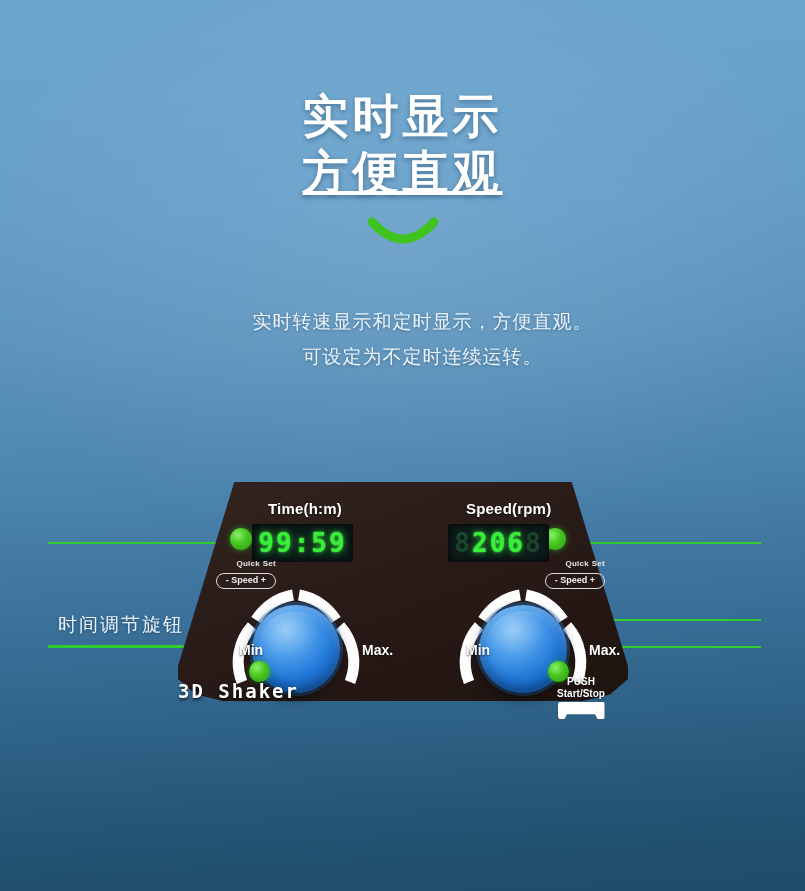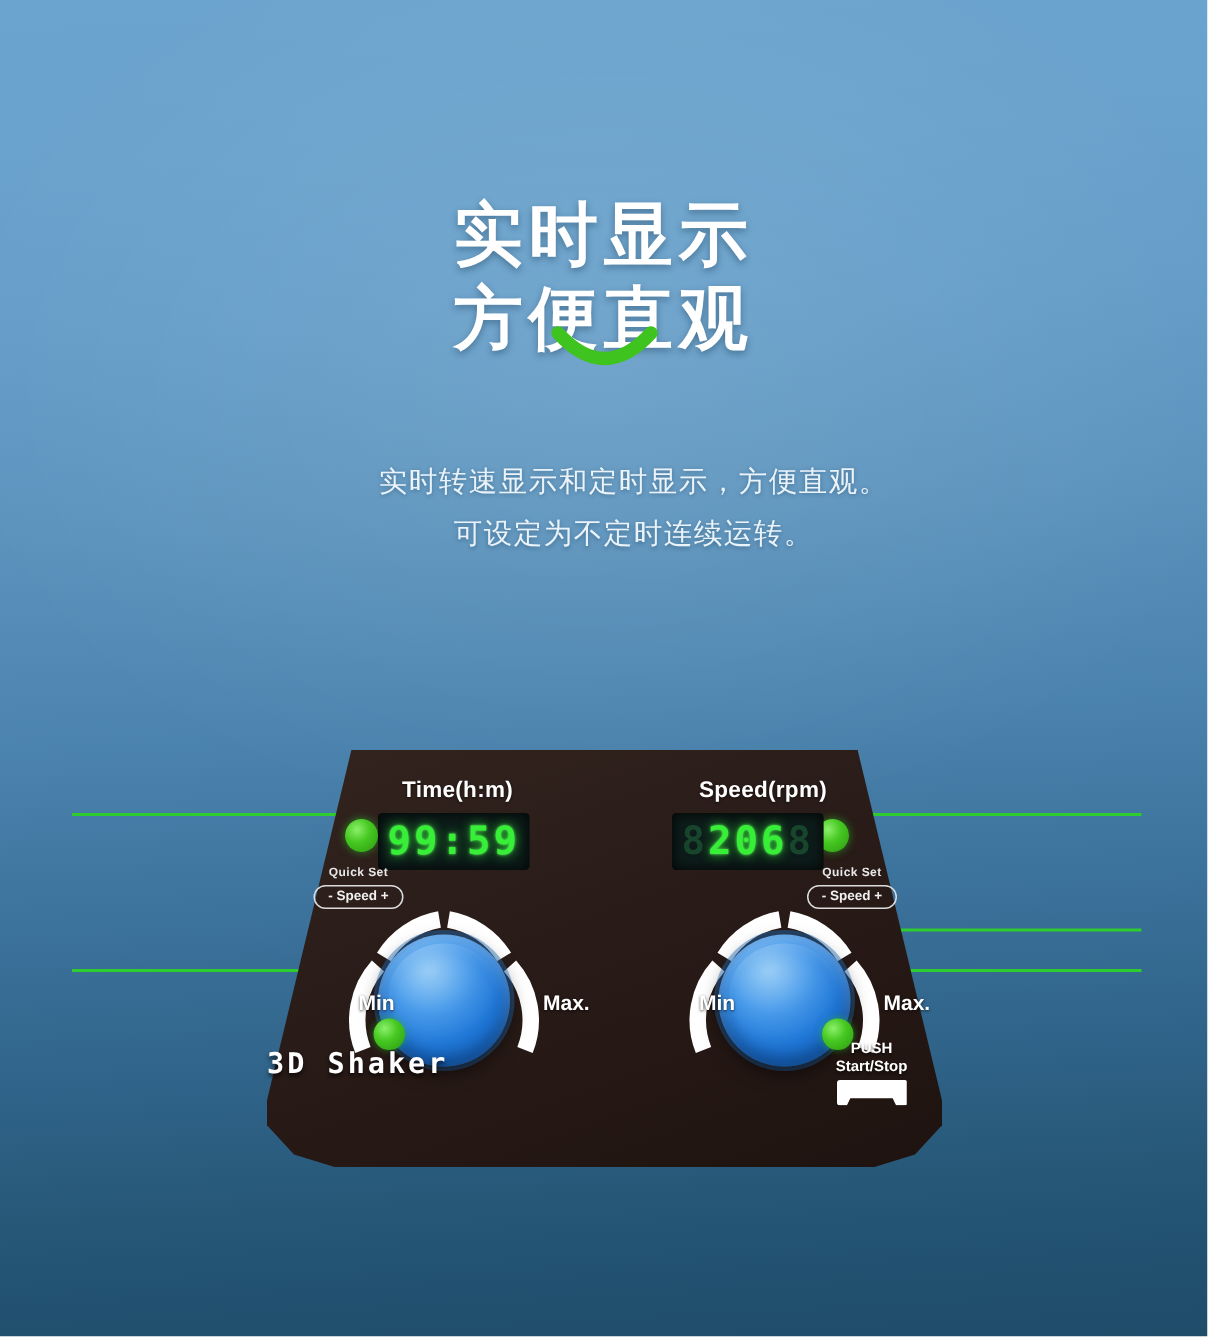--- a/index.html
+++ b/index.html
@@ -19,23 +19,22 @@
     background:radial-gradient(ellipse 620px 430px at 402px 250px, rgba(255,255,255,0.10) 0%, rgba(255,255,255,0.04) 45%, rgba(255,255,255,0) 72%);
     pointer-events:none;
   }
 
   
   .headline{
     position:absolute;top:88px;left:0;width:805px;text-align:center;
     color:#ffffff;font-size:46px;line-height:56px;font-weight:bold;
     letter-spacing:4px;
     text-shadow:0 2px 5px rgba(12,45,70,0.40);
-    margin-top:40px;
-  }
-  .headline .l2{display:block;}
+  }
+  .headline .l2{display:block;text-decoration:underline;}
 
   
   .smile{position:absolute;left:0;width:805px;top:216px;text-align:center;}
   .smile svg{display:inline-block;}
 
   
   .subcopy{
     position:absolute;top:304px;left:0;width:805px;text-align:center;
     color:#eaf3fa;font-size:19px;line-height:35px;letter-spacing:1px;
     text-shadow:0 1px 3px rgba(10,40,64,0.35);
@@ -63,21 +62,21 @@
 
   
   .connector{position:absolute;height:2px;background:#2fcc2f;}
   #conn-l1{left:48px;  top:542px; width:230px;}
   #conn-l2{left:48px;  top:646px; width:215px;}
   #conn-r1{left:528px; top:542px; width:233px;}
   #conn-r2{left:545px; top:646px; width:216px;}
 
   
   #panel{
-    position:absolute;left:178px;top:500px;width:450px;height:278px;
+    position:absolute;left:178px;top:482px;width:450px;height:219px;
   }
   #panel-shape{
     position:absolute;inset:0;
     background:linear-gradient(160deg,#33241f 0%,#2b1d19 35%,#251814 70%,#1e1310 100%);
     clip-path:polygon(12.5% 0%, 87.5% 0%, 100% 84%, 100% 90%, 96% 97%, 90% 100%, 10% 100%, 4% 97%, 0% 90%, 0% 84%);
     box-shadow:0 6px 22px rgba(0,0,0,0.45);
   }
 
   .panel-title{
     position:absolute;color:#ffffff;font-size:15px;font-weight:bold;letter-spacing:.2px;
@@ -105,21 +104,21 @@
   
   .lamp{
     position:absolute;width:22px;height:22px;border-radius:50%;
     background:radial-gradient(circle at 36% 32%, #8bf06a 0%, #46c821 42%, #2d9a12 100%);
     box-shadow:0 0 6px rgba(40,190,40,.65);
   }
   #lamp-time {left:52px; top:46px;}
   #lamp-speed{left:366px;top:46px;}
 
   
-  .quickset{position:absolute;text-align:center;width:74px;}
+  .quickset{position:absolute;text-align:right;width:74px;}
   .quickset .qs-label{
     color:#e7e7e7;font-size:8px;letter-spacing:.3px;line-height:10px;
     font-weight:bold;
   }
   .quickset .qs-pill{
     margin:1px auto 0;display:inline-block;
     border:1px solid #dcdcdc;border-radius:9px;
     color:#f0f0f0;font-size:9px;font-weight:bold;
     padding:1px 9px 2px;line-height:11px;white-space:nowrap;
   }
@@ -205,20 +204,24 @@
   <div class="subcopy">
     <div>实时转速显示和定时显示，方便直观。</div>
     <div>可设定为不定时连续运转。</div>
   </div>
 
   <div class="connector" id="conn-l1"></div>
   <div class="connector" id="conn-l2"></div>
   <div class="connector" id="conn-r1"></div>
   <div class="connector" id="conn-r2"></div>
 
+  <div class="anno left" id="anno-timeknob">
+    <div class="txt">时间调节旋钮</div>
+    <div class="rule"></div>
+  </div>
   <div class="anno right" id="anno-speedknob">
     <div class="rule"></div>
   </div>
 
   <div id="panel">
     <div id="panel-shape"></div>
 
     <div class="panel-title" id="title-time">Time(h:m)</div>
     <div class="panel-title" id="title-speed">Speed(rpm)</div>
 

